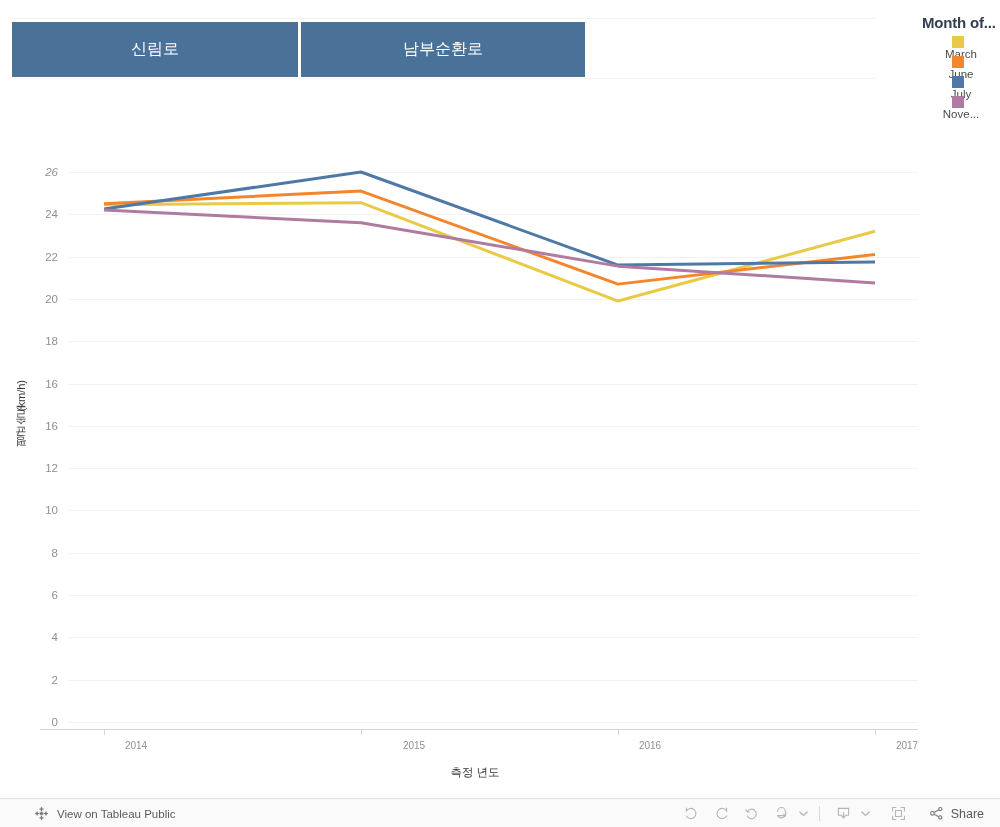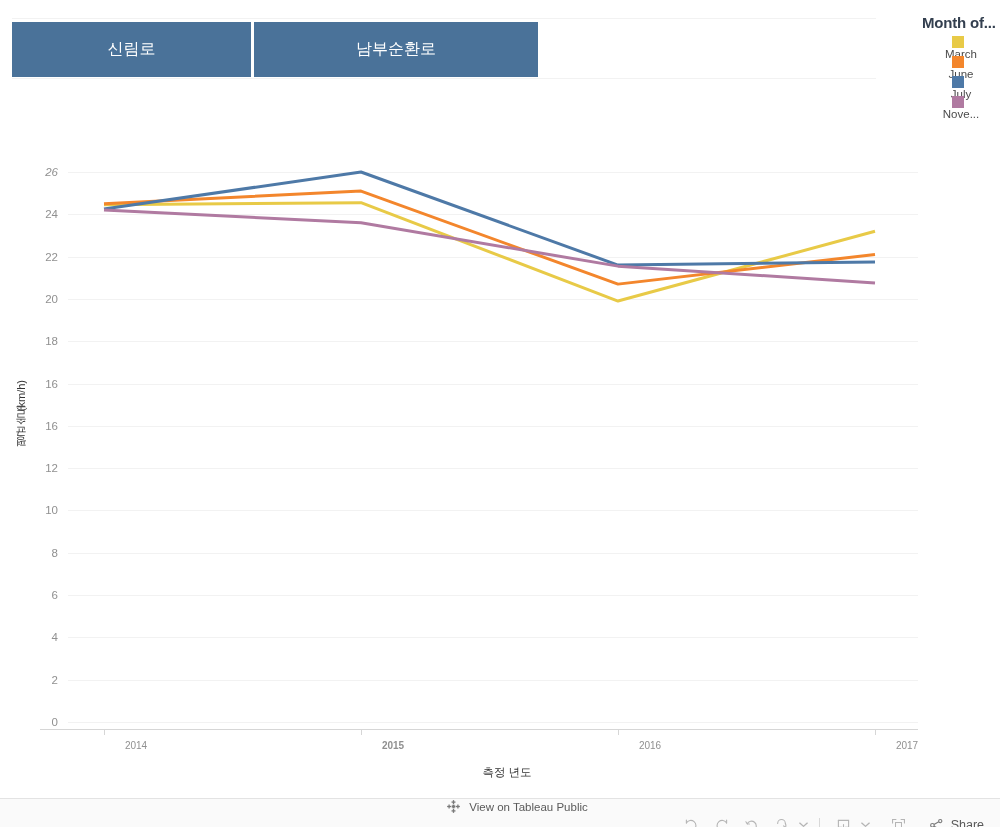--- a/index.html
+++ b/index.html
@@ -19,21 +19,21 @@
   #header-band{position:absolute;left:12px;top:22px;width:864px;height:55px;display:flex;}
   .col-head{
     background:#4a7299;
     color:#ffffff;
     font-size:16px;
     display:flex;align-items:center;justify-content:center;
     height:100%;
     box-sizing:border-box;
   }
   .col-head + .col-head{border-left:3px solid #ffffff;}
-  #col-0{width:239px;}
+  #col-0{width:286px;}
   #col-1{width:287px;}
   #col-2{width:290px;}
 
   
   .band-rule{position:absolute;left:12px;width:864px;height:1px;background:#f2f2f2;}
 
   
   #legend{position:absolute;left:922px;top:14px;width:78px;}
   #legend-title{
     font-size:15px;font-weight:bold;color:#333f4f;
@@ -61,30 +61,30 @@
 
   
   #x-axis-line{position:absolute;left:40px;top:729px;width:878px;height:1px;background:#d6d6d6;}
   .xtick-mark{position:absolute;top:730px;width:1px;height:5px;background:#d6d6d6;}
   .xtick-label{
     position:absolute;top:740px;font-size:10px;color:#909090;
     transform:translateX(-50%);white-space:nowrap;margin-left:32px;
   }
   #xaxis-title{
     position:absolute;left:0;top:765px;width:950px;text-align:center;
-    font-size:11.5px;color:#333333;padding-left:32px;
+    font-size:11.5px;color:#333333;
   }
 
   #chart-svg{position:absolute;left:0;top:0;width:1000px;height:798px;pointer-events:none;}
 
   
   #toolbar{
     position:absolute;left:0;top:798px;width:1000px;height:29px;
     background:#fafafa;border-top:1px solid #e3e3e3;
-    display:flex;align-items:center;flex-direction:column;
+    display:flex;align-items:center;
   }
   #tableau-link{
     display:flex;align-items:center;margin-left:34px;
     font-size:11.5px;color:#5a5a5a;cursor:pointer;
   }
   #tableau-link .tlabel{margin-left:8px;}
   #tb-right{margin-left:auto;display:flex;align-items:center;margin-right:16px;}
   .tb-btn{
     width:30px;height:22px;display:flex;align-items:center;justify-content:center;
     cursor:pointer;color:#b5b5b5;
@@ -164,21 +164,21 @@
       <div class="ytick-label" style="top: 91.6154px;">22</div>
       <div class="ytick-label" style="top: 49.3077px;">24</div>
       <div class="ytick-label" style="top: 7px; font-style: italic;">26</div>
     </div>
 
   <div id="x-axis-line"></div>
   <div id="xaxis-ticks">
       <div class="xtick-mark" style="left: 104px;"></div>
       <div class="xtick-label" style="left: 104px;">2014</div>
       <div class="xtick-mark" style="left: 361px;"></div>
-      <div class="xtick-label" style="left: 361px; font-weight: bold;">2015</div>
+      <div class="xtick-label" style="left: 382px;">2015</div>
       <div class="xtick-mark" style="left: 618px;"></div>
       <div class="xtick-label" style="left: 618px;">2016</div>
       <div class="xtick-mark" style="left: 875px;"></div>
       <div class="xtick-label" style="left: 875px;">2017</div>
     </div>
   <div id="xaxis-title">측정 년도</div>
 
   <svg id="chart-svg" viewBox="0 0 1000 798">
       <polyline points="104,204.79 361,202.67 618,301.04 875,231.23" fill="none" stroke="#e8ca47" stroke-width="3" stroke-linejoin="round" stroke-linecap="butt"></polyline>
       <polyline points="104,203.73 361,191.04 618,284.12 875,254.50" fill="none" stroke="#f3862c" stroke-width="3" stroke-linejoin="round" stroke-linecap="butt"></polyline>

